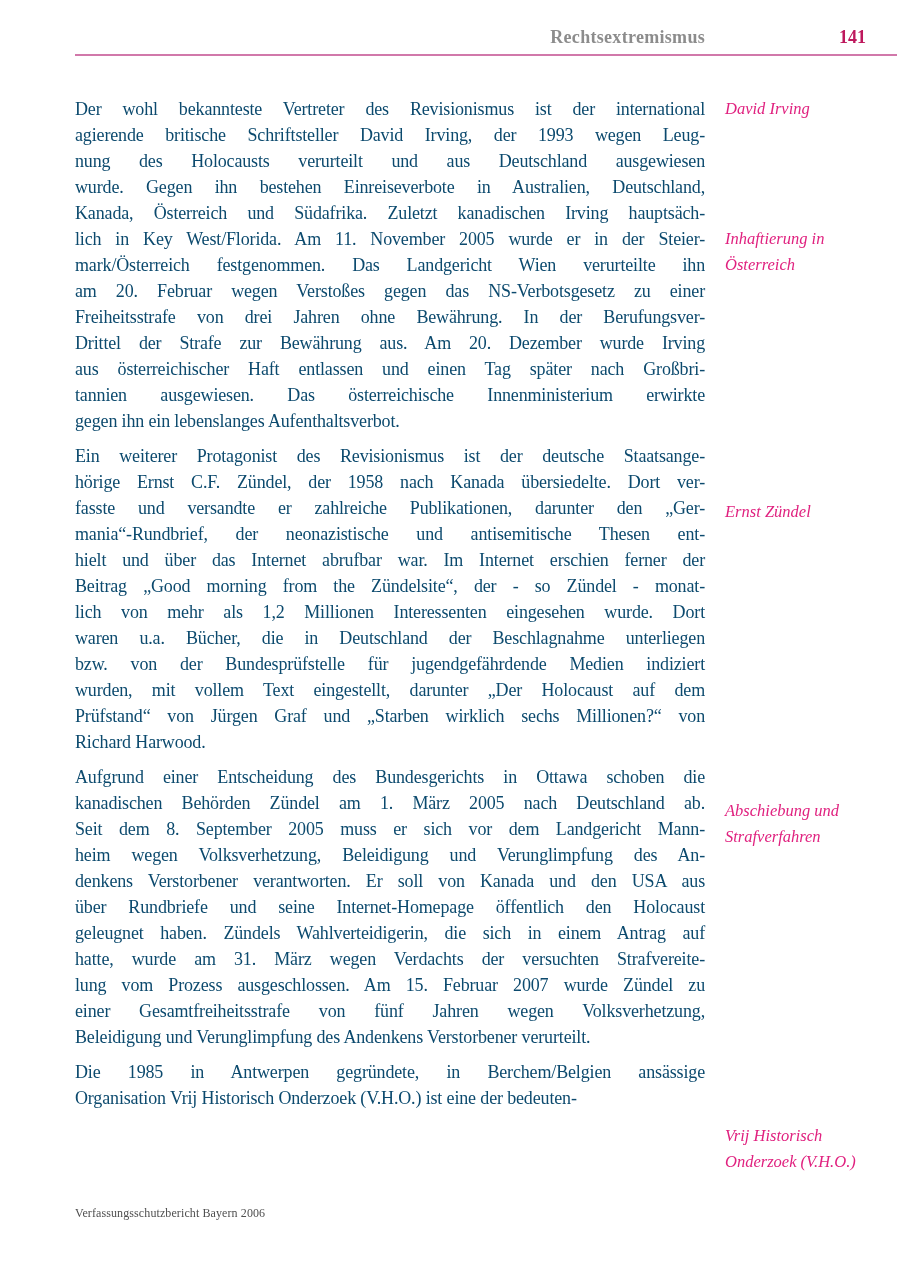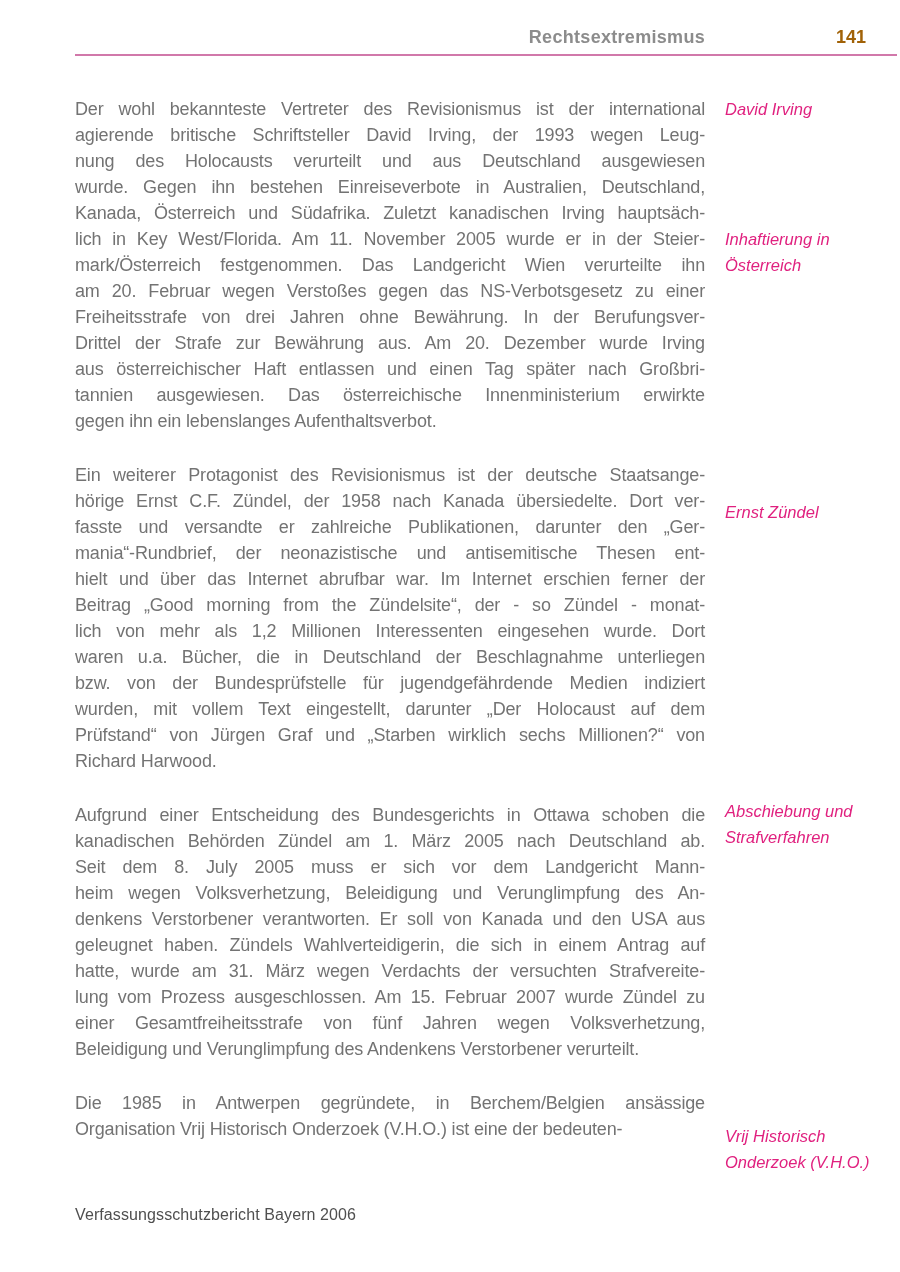--- a/index.html
+++ b/index.html
@@ -6,66 +6,66 @@
     margin: 0;
     padding: 0;
     background: #ffffff;
   }
   .page {
     position: relative;
     width: 900px;
     height: 1272px;
     background: #ffffff;
     overflow: hidden;
-    font-family: Liberation Sans, sans-serif;
+    font-family: Liberation Serif, serif;
   }
 
   
   .header-title {
     position: absolute;
     top: 27px;
     left: 75px;
     width: 630px;
     text-align: right;
     font-size: 18px;
     font-weight: bold;
     letter-spacing: 0.3px;
     color: #8c8c8c;
   }
   .header-pagenum {
     position: absolute;
     top: 27px;
     right: 34px;
     font-size: 18px;
     font-weight: bold;
-    color: #a16207;
+    color: #be185d;
     margin-left: 45px;
   }
   .header-rule {
     position: absolute;
     top: 54px;
     left: 75px;
     width: 822px;
     height: 2px;
     background: #d178aa;
   }
 
   
   .body-col {
     position: absolute;
     top: 96px;
     left: 75px;
     width: 630px;
     font-size: 18px;
     line-height: 26px;
     letter-spacing: -0.15px;
-    color: #737373;
+    color: #0c4a6e;
   }
   .para { margin: 0; }
-  .para + .para { margin-top: 28px; }
+  .para + .para { margin-top: 9px; }
   .para .tline {
     text-align: justify;
     text-align-last: justify;
     white-space: normal;
   }
   .para .tlast {
     text-align-last: left;
   }
 
   
@@ -78,21 +78,21 @@
     font-style: italic;
     color: #e0217f;
   }
   .note .tline { text-align: left; }
 
   
   .footer {
     position: absolute;
     top: 1206px;
     left: 75px;
-    font-size: 16px;
+    font-size: 12px;
     letter-spacing: 0.1px;
     color: #4f4f4f;
     text-align: right;
   }
 </style>
 </head>
 <body>
 
 <div class="page">
 
@@ -128,23 +128,24 @@
         <div class="tline">lich von mehr als 1,2 Millionen Interessenten eingesehen wurde. Dort</div>
         <div class="tline">waren u.a. Bücher, die in Deutschland der Beschlagnahme unterliegen</div>
         <div class="tline">bzw. von der Bundesprüfstelle für jugendgefährdende Medien indiziert</div>
         <div class="tline">wurden, mit vollem Text eingestellt, darunter „Der Holocaust auf dem</div>
         <div class="tline">Prüfstand“ von Jürgen Graf und „Starben wirklich sechs Millionen?“ von</div>
         <div class="tline tlast">Richard Harwood.</div>
       </div>
     <div class="para">
         <div class="tline">Aufgrund einer Entscheidung des Bundesgerichts in Ottawa schoben die</div>
         <div class="tline">kanadischen Behörden Zündel am 1. März 2005 nach Deutschland ab.</div>
-        <div class="tline">Seit dem 8. July 2005 muss er sich vor dem Landgericht Mann-</div>
+        <div class="tline">Seit dem 8. September 2005 muss er sich vor dem Landgericht Mann-</div>
         <div class="tline">heim wegen Volksverhetzung, Beleidigung und Verunglimpfung des An-</div>
         <div class="tline">denkens Verstorbener verantworten. Er soll von Kanada und den USA aus</div>
+        <div class="tline">über Rundbriefe und seine Internet-Homepage öffentlich den Holocaust</div>
         <div class="tline">geleugnet haben. Zündels Wahlverteidigerin, die sich in einem Antrag auf</div>
         <div class="tline">hatte, wurde am 31. März wegen Verdachts der versuchten Strafvereite-</div>
         <div class="tline">lung vom Prozess ausgeschlossen. Am 15. Februar 2007 wurde Zündel zu</div>
         <div class="tline">einer Gesamtfreiheitsstrafe von fünf Jahren wegen Volksverhetzung,</div>
         <div class="tline tlast">Beleidigung und Verunglimpfung des Andenkens Verstorbener verurteilt.</div>
       </div>
     <div class="para">
         <div class="tline">Die 1985 in Antwerpen gegründete, in Berchem/Belgien ansässige</div>
         <div class="tline tlast">Organisation Vrij Historisch Onderzoek (V.H.O.) ist eine der bedeuten-</div>
       </div>

